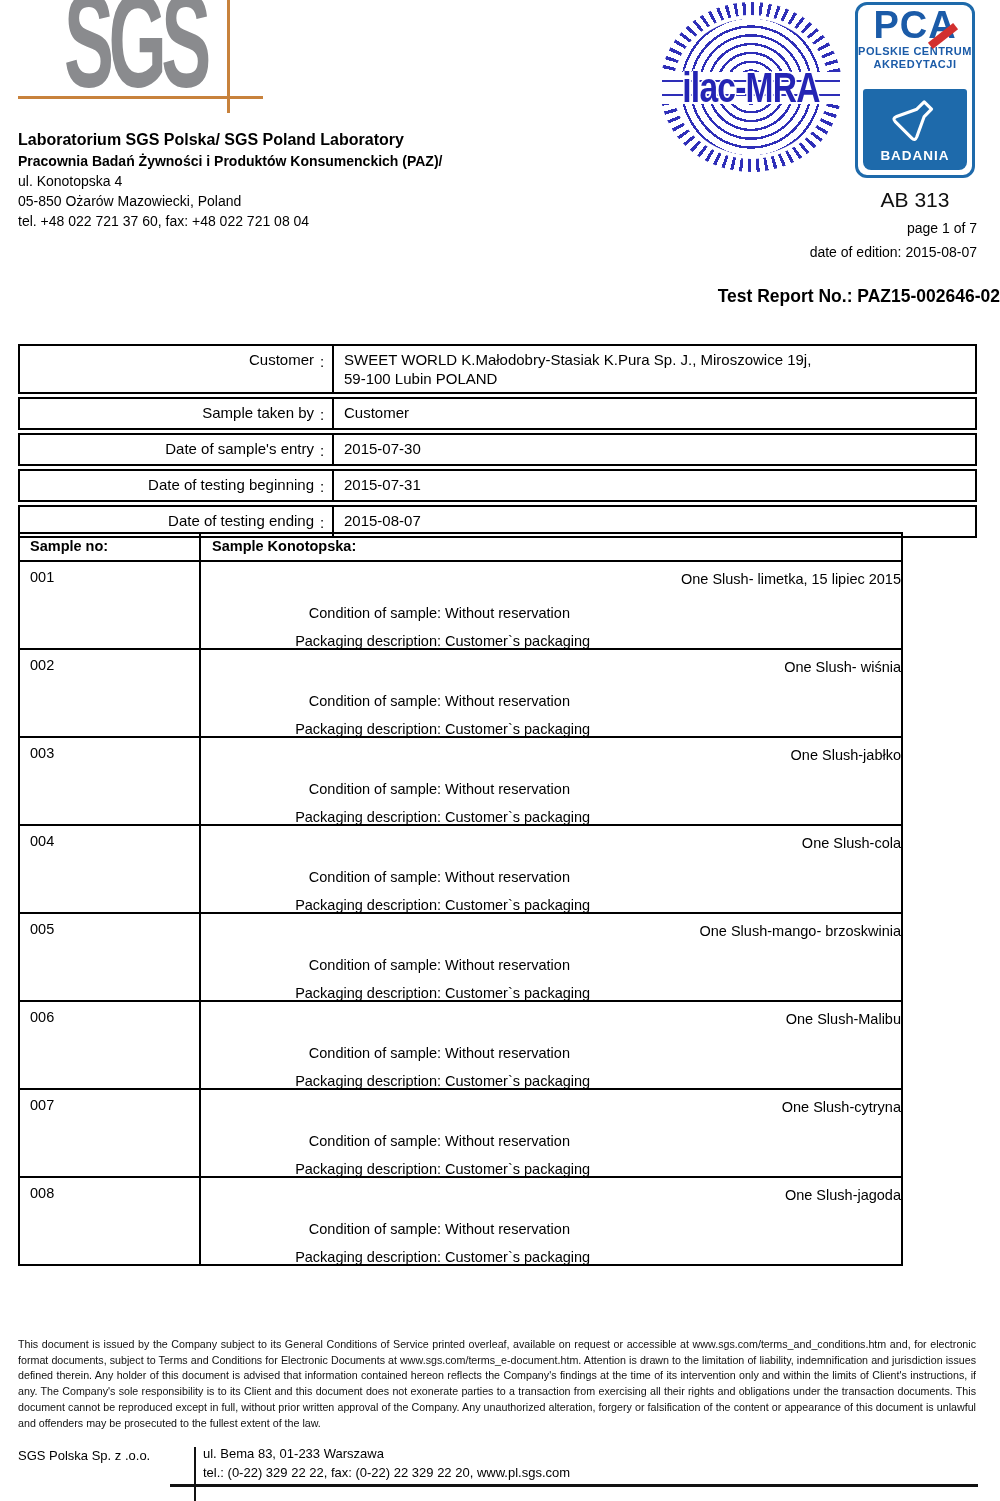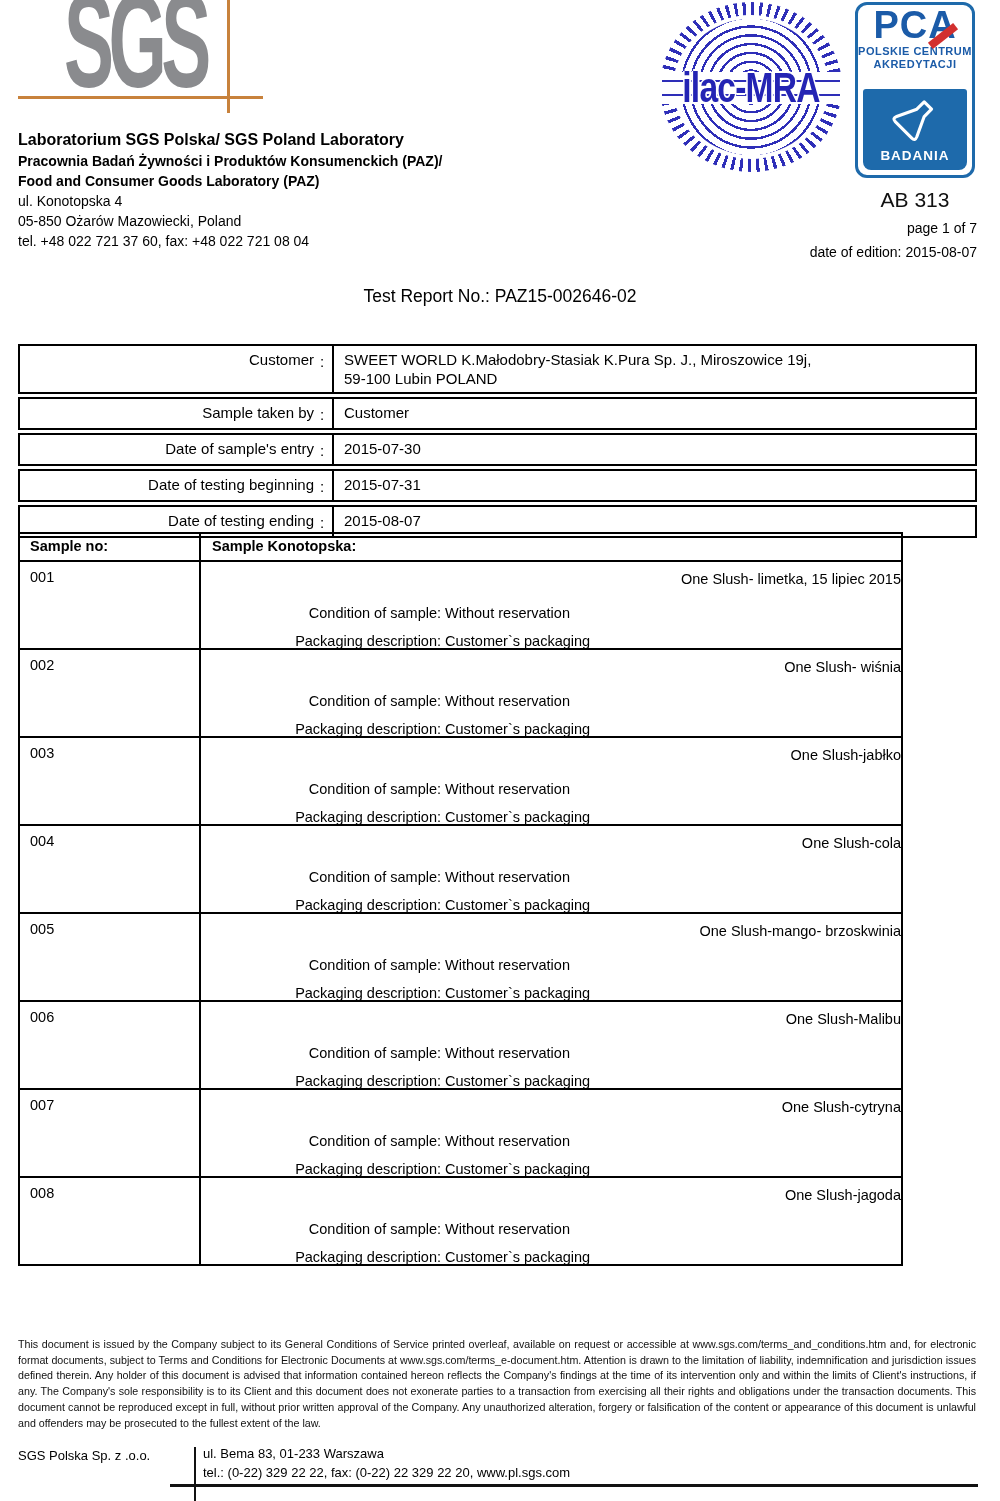--- a/index.html
+++ b/index.html
@@ -47,21 +47,21 @@
             border-radius:3px 3px 8px 8px;text-align:center;}
   .pca .badge svg{margin-top:6px;}
   .pca .badge .bt{color:#fff;font-weight:bold;font-size:13.5px;letter-spacing:1px;
             position:absolute;left:0;right:0;bottom:7px;}
 
   .ab{position:absolute;left:853px;top:188px;width:124px;text-align:center;font-size:21px;color:#111;}
   .pageinfo{position:absolute;right:23px;top:220px;font-size:14px;text-align:right;margin-left:40px;}
   .edition{position:absolute;right:23px;top:244px;font-size:14px;text-align:right;}
 
   
-  .title{position:absolute;left:0;right:0;top:286px;text-align:center;font-size:17.5px;font-weight:normal;}
+  .title{position:absolute;left:0;right:0;top:286px;text-align:right;font-size:17.5px;font-weight:bold;}
 
   
   .ctable{position:absolute;left:18px;top:321px;width:959px;box-sizing:border-box;margin-top:23px;}
   .crow{display:flex;border:2px solid #000;margin-bottom:3px;font-size:15px;line-height:19px;}
   .crow .lbl{width:294px;text-align:right;padding:4px 4px 4px 0;}
   .crow .sep{width:12px;padding:6px 0 4px 2px;}
   .crow .val{flex:1;border-left:2px solid #000;padding:4px 8px 4px 10px;}
 
   
   .stable{position:absolute;left:18px;top:532px;width:885px;border:2px solid #000;
@@ -89,21 +89,20 @@
 
 <div class="page">
 
   <div class="sgs-word">SGS</div>
   <div class="sgs-vline"></div>
   <div class="sgs-hline"></div>
 
   <div class="labinfo">
     <div class="l1">Laboratorium SGS Polska/ SGS Poland Laboratory</div>
     <div class="l2">Pracownia Badań Żywności i Produktów Konsumenckich (PAZ)/</div>
-    <div class="l3">Food and Consumer Goods Laboratory (PAZ)</div>
     <div class="l4">ul. Konotopska 4</div>
     <div class="l5">05-850 Ożarów Mazowiecki, Poland</div>
     <div class="l6">tel. +48 022 721 37 60, fax: +48 022 721 08 04</div>
   </div>
 
   <div class="ilac">
     <div class="ticks"></div>
     <div class="tickhole"></div>
     <div class="rings"></div>
     <div class="band"></div>

